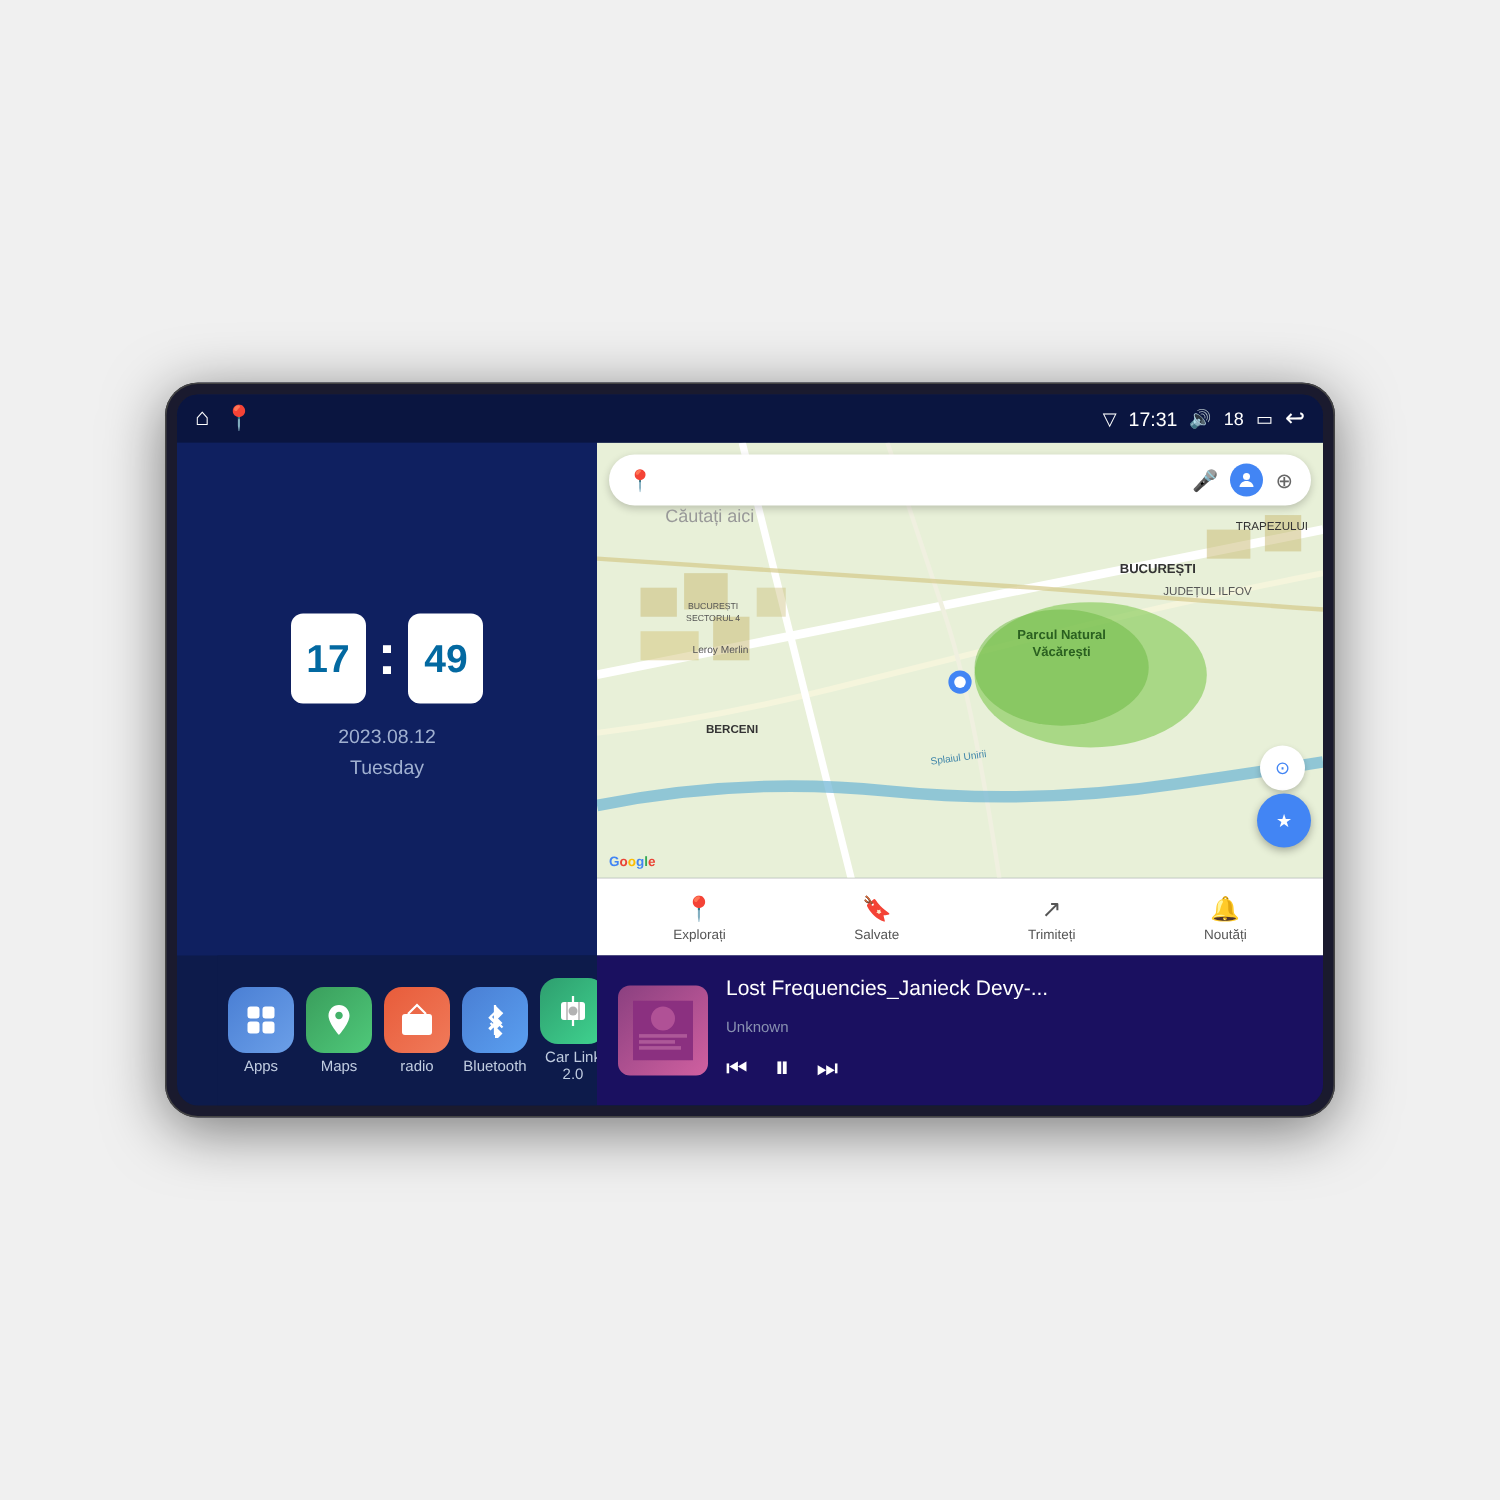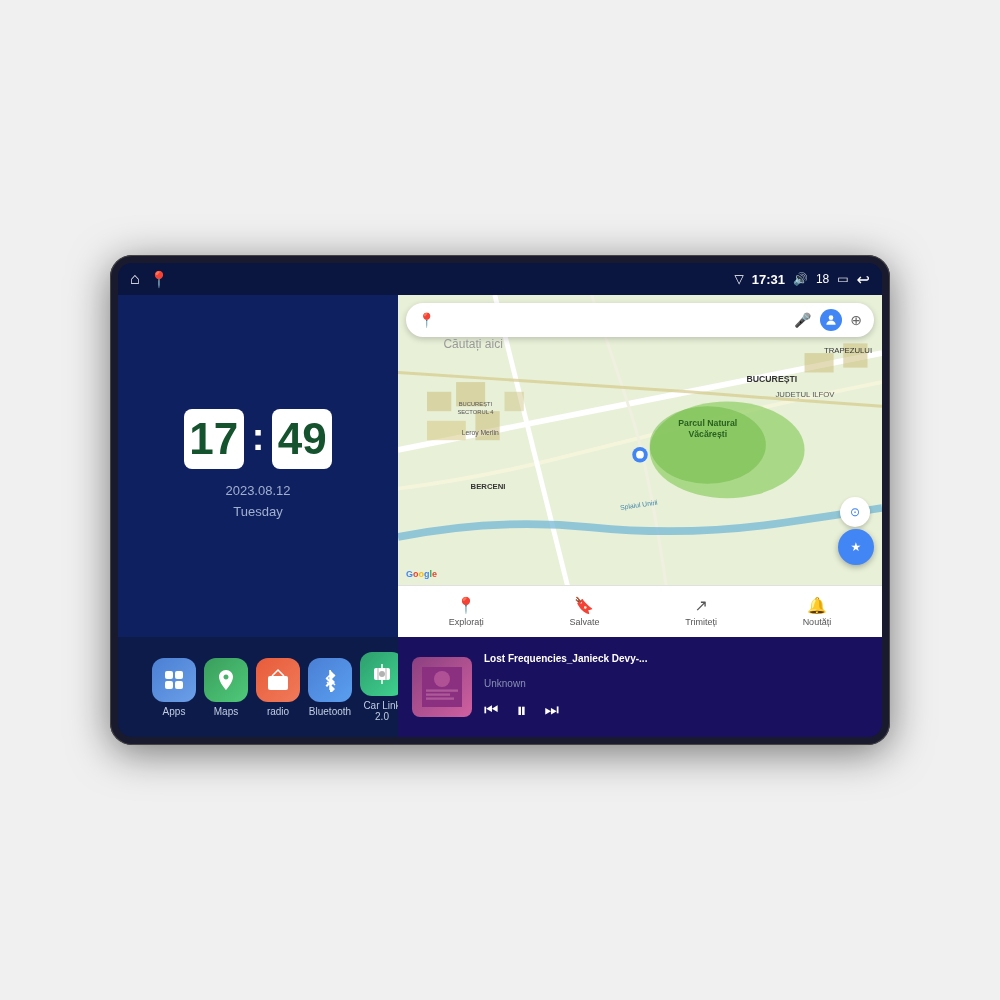--- a/index.html
+++ b/index.html
@@ -53,21 +53,21 @@
     .status-bar-right {
       display: flex;
       align-items: center;
       gap: 8px;
       font-size: 12px;
       color: #ffffff;
     }
 
     .status-time {
       font-size: 13px;
-      font-weight: 700;
+      font-weight: 400;
       color: #ffffff;
     }
 
     
     .main-content {
       flex: 1;
       display: flex;
       flex-direction: row;
       overflow: hidden;
     }
@@ -93,24 +93,24 @@
     }
 
     .clock-display {
       display: flex;
       align-items: center;
       gap: 8px;
     }
 
     .clock-tile {
       background: #ffffff;
-      color: #14532d;
-      font-size: 44px;
+      color: #0369a1;
+      font-size: 26px;
       font-weight: 700;
-      width: 60px;
+      width: 50px;
       height: 60px;
       display: flex;
       align-items: center;
       justify-content: center;
       border-radius: 8px;
       font-family: 'Arial Black', sans-serif;
     }
 
     .clock-colon {
       color: #ffffff;
@@ -267,22 +267,22 @@
       font-size: 24px;
     }
 
     .music-info {
       flex: 1;
       overflow: hidden;
     }
 
     .music-title {
       color: #ffffff;
-      font-size: 10px;
-      font-weight: 700;
+      font-size: 14px;
+      font-weight: 400;
       white-space: nowrap;
       overflow: hidden;
       text-overflow: ellipsis;
     }
 
     .music-artist {
       color: #8890b0;
       font-size: 10px;
       margin-top: 14px;
     }

